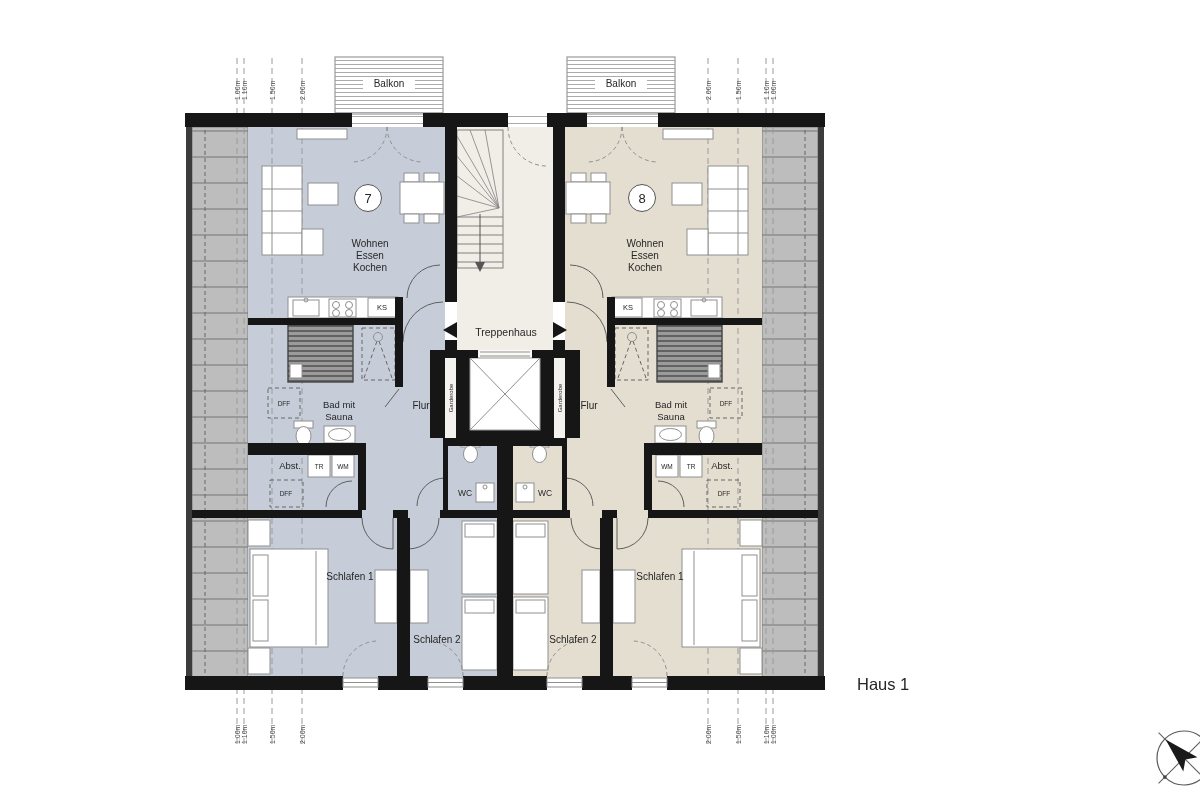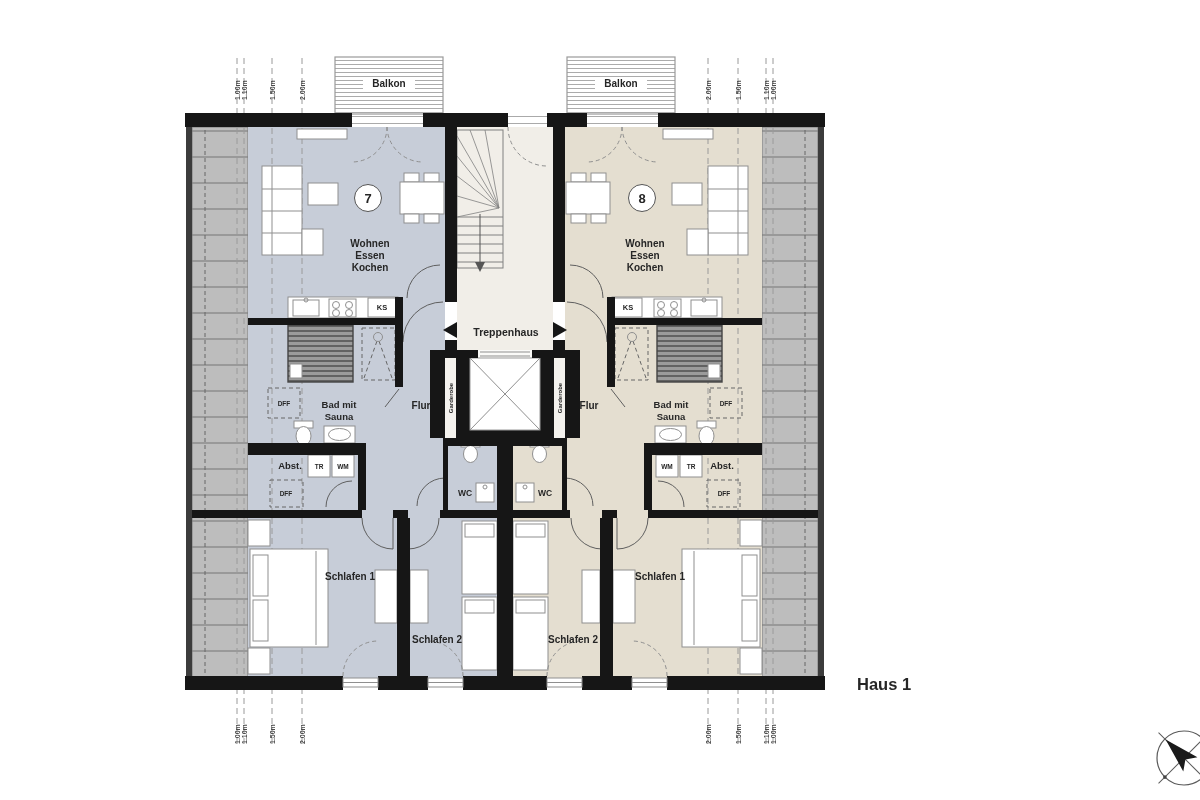--- a/index.html
+++ b/index.html
@@ -1,16 +1,16 @@
 <!DOCTYPE html>
 <html><head>
 <meta charset="utf-8">
 <style>
   html,body{margin:0;padding:0;background:#fff;}
-  #stage{position:relative;width:1200px;height:800px;background:#ffffff;overflow:hidden;font-weight:bold;}
+  #stage{position:relative;width:1200px;height:800px;background:#ffffff;overflow:hidden;}
   svg{display:block;}
   text{font-family:"Liberation Sans","DejaVu Sans",sans-serif;fill:#262626;}
   .mid{text-anchor:middle;}
   .s10{font-size:10px;}
   .s105{font-size:10.5px;}
   .s95{font-size:9.5px;}
   .s85{font-size:8.5px;}
   .s7{font-size:7px;}
   .s65{font-size:6.5px;}
   .s6{font-size:6px;}

